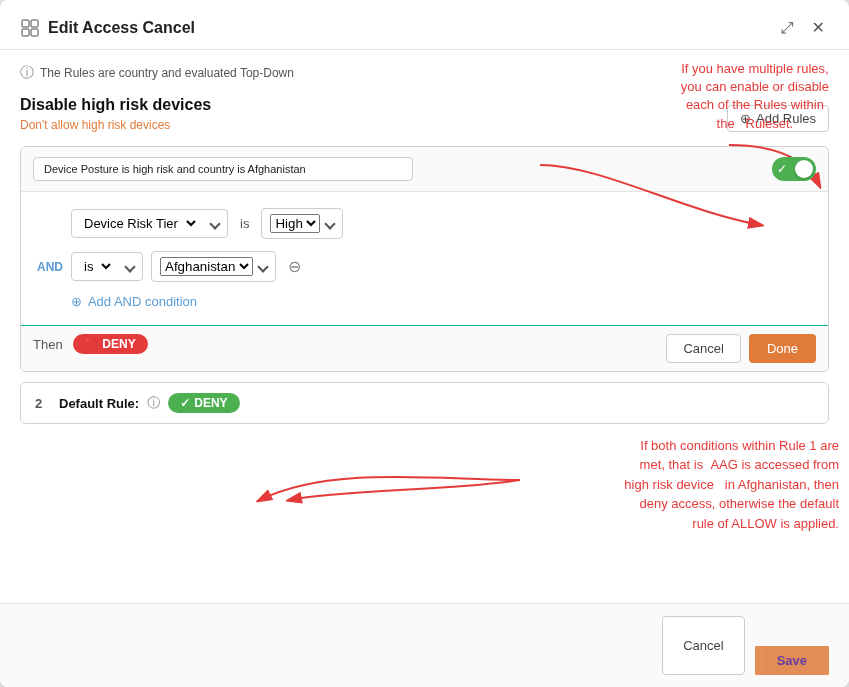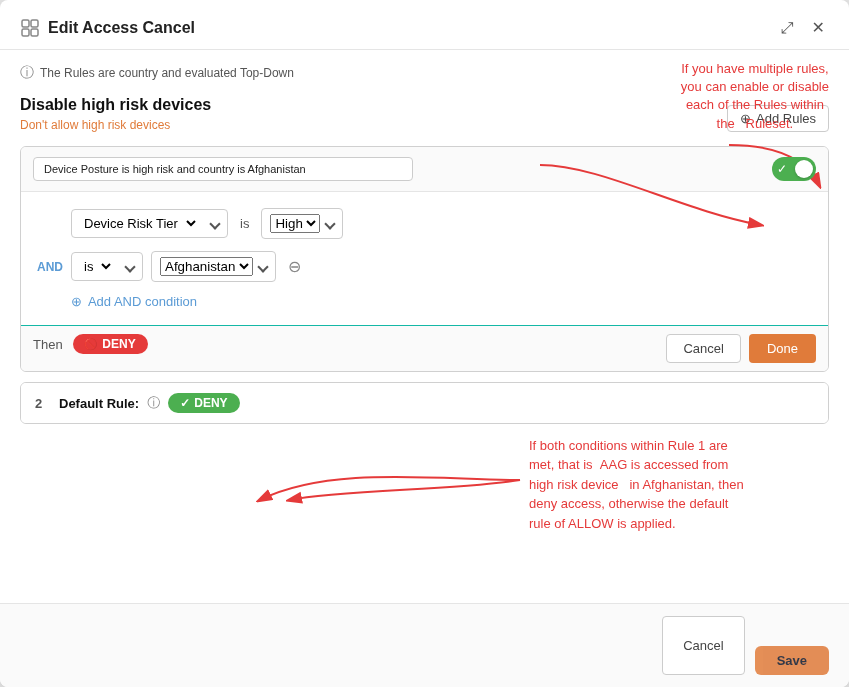--- a/index.html
+++ b/index.html
@@ -343,22 +343,22 @@
       background: #fff;
       color: #444;
       border-radius: 4px;
       padding: 7px 20px;
       font-size: 13px;
       cursor: pointer;
     }
     .footer-save-btn {
       border: none;
       background: #e07b3a;
-      color: #0f172a;
-      border-radius: 6px;
+      color: #4c1d95;
+      border-radius: 1px;
       padding: 7px 22px;
       font-size: 13px;
       font-weight: 600;
       cursor: pointer;
       opacity: 0.85;
       margin-top: 30px;
     }
 
     .chevron-down {
       display: inline-block;
@@ -508,21 +508,21 @@
         <span class="default-label">Default Rule:</span>
         <span class="info-icon">ⓘ</span>
         <div class="allow-badge">
           <span>✓</span>
           <span>DENY</span>
         </div>
       </div>
     </div>
 
     
-    <div style="position:absolute;bottom:70px;right:10px;color:#e53a3a;font-size:13px;font-weight:500;text-align:left;line-height:1.5;pointer-events:none;width:310px;">
+    <div style="position:absolute;bottom:70px;right:10px;color:#e53a3a;font-size:13px;font-weight:500;text-align:right;line-height:1.5;pointer-events:none;width:310px;">
       <span>If both conditions within Rule 1 are<br>met, that is &nbsp;AAG is accessed from<br>high risk device &nbsp; in Afghanistan, then<br>deny access, otherwise the default<br>rule of ALLOW is applied.</span>
     </div>
 
     
     <svg style="position:absolute;top:0;left:0;width:100%;height:100%;pointer-events:none;overflow:visible;">
       <defs>
         <marker id="arrowhead" markerWidth="8" markerHeight="8" refX="6" refY="3" orient="auto">
           <path d="M0,0 L0,6 L9,3 z" fill="#e53a3a"></path>
         </marker>
       </defs>

